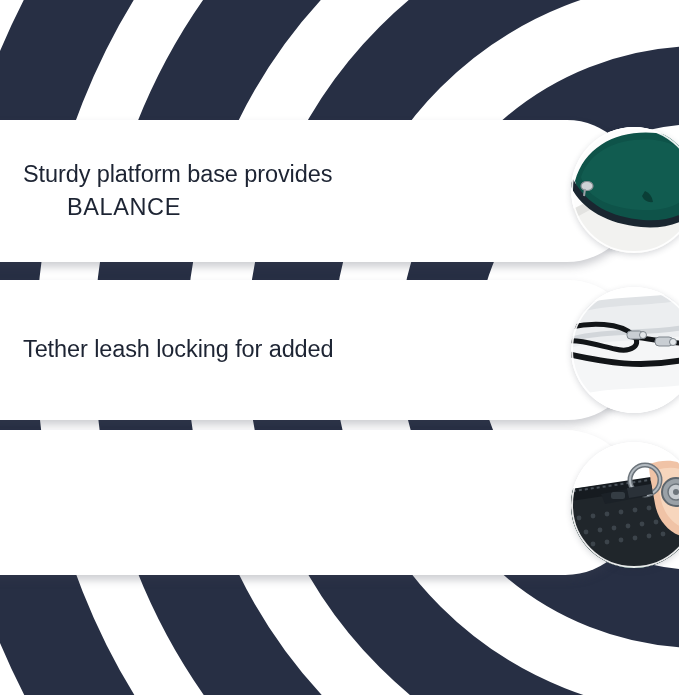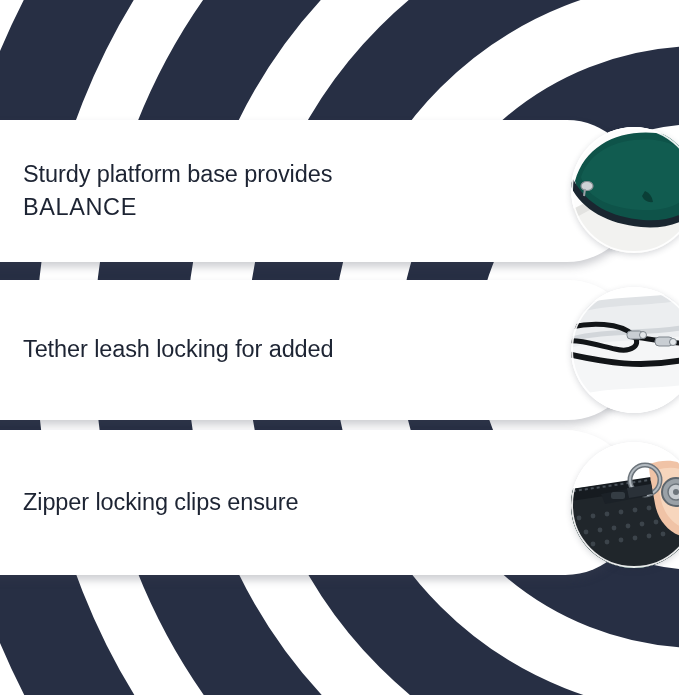--- a/index.html
+++ b/index.html
@@ -42,20 +42,21 @@
     line-height: 1.42;
     font-weight: 400;
     letter-spacing: -0.1px;
     padding-left: 33px;
     max-width: 420px;
   }
   .card-text .lead { display: block; }
   .card-text .emph {
     display: block;
     letter-spacing: 0.6px;
+    margin-left: 44px;
   }
 
   
   .photo {
     position: absolute;
     border-radius: 50%;
     overflow: hidden;
     background: #ffffff;
     box-shadow: 0 2px 6px rgba(40,45,60,0.18);
   }
@@ -135,21 +136,20 @@
         <rect x="84" y="50" width="18" height="9" rx="4"></rect>
         <circle cx="72" cy="48" r="3.5" fill="#e3e7ea"></circle>
         <circle cx="102" cy="55" r="3.5" fill="#e3e7ea"></circle>
       </g>
       <circle cx="63" cy="63" r="62" fill="none" stroke="rgba(255,255,255,0.9)" stroke-width="2"></circle>
     </svg>
   </div>
 
   <div class="card" style="left:-10px; top:430px; width:648px; height:145px;">
     <div class="card-text">
-      <span class="lead">Zipper locking clips ensure</span>
     </div>
   </div>
 
   <div class="photo" style="left:571px; top:442px; width:126px; height:126px;">
     <svg width="126" height="126" viewBox="0 0 126 126">
       <rect width="126" height="126" fill="#ffffff"></rect>
 
       <path d="M-6 48 L126 30 L126 126 L-6 126 Z" fill="#10463c"></path>
 
       <path d="M-6 58 L126 40 L126 120 C70 128 20 124 -6 118 Z" fill="#20262b"></path>

